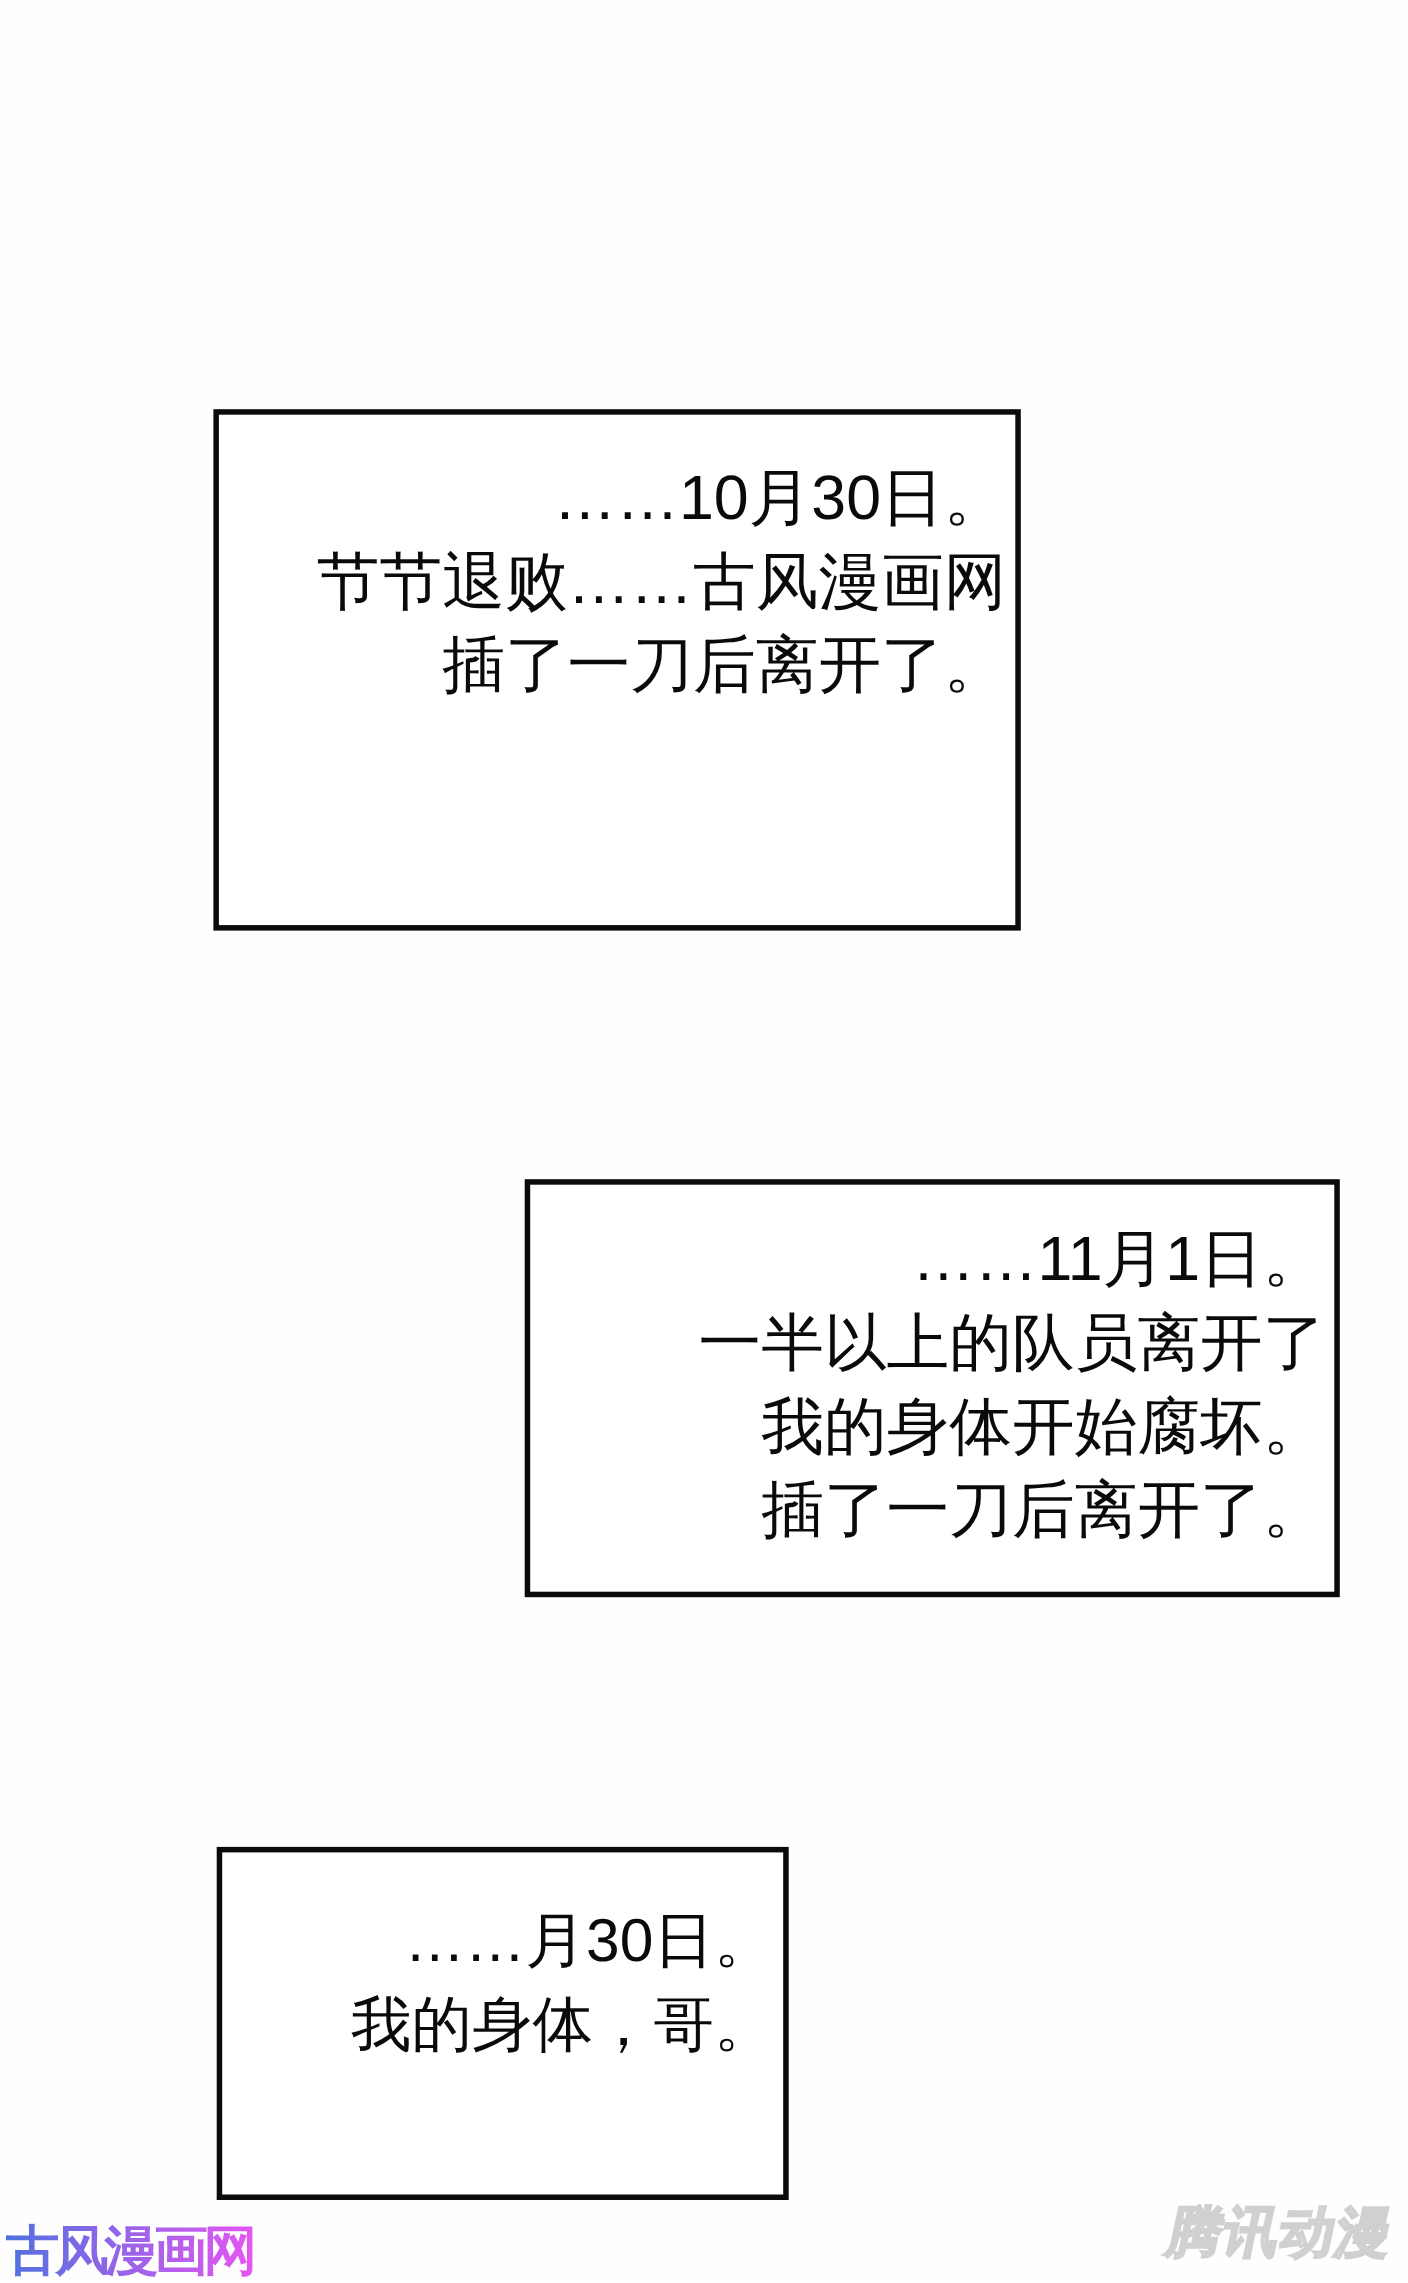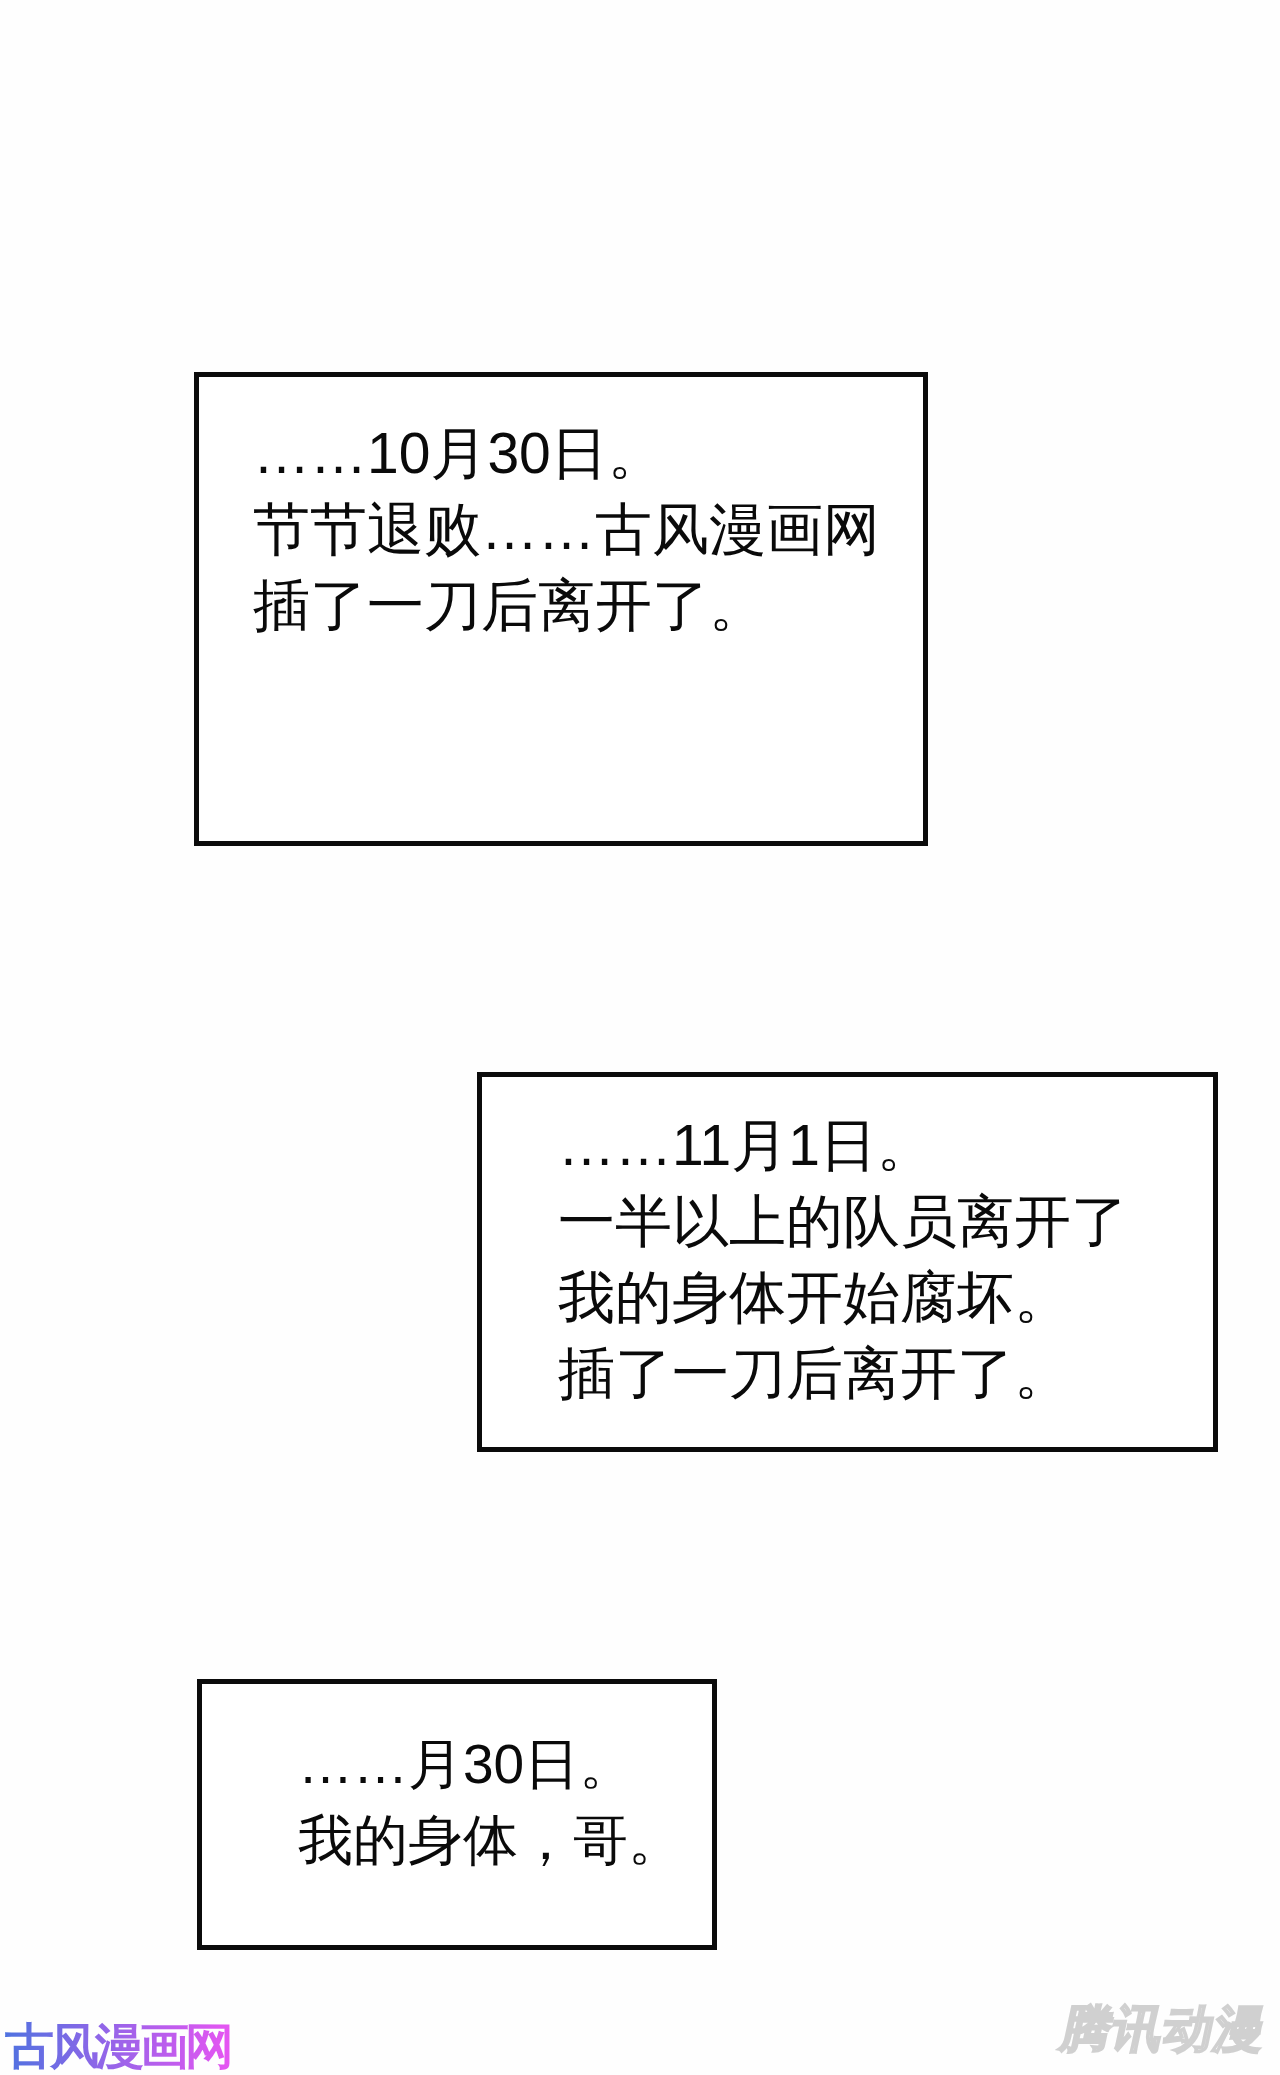--- a/index.html
+++ b/index.html
@@ -22,34 +22,35 @@
     background: #ffffff;
     color: #0a0a0a;
   }
   .panel .line {
     margin: 0;
     font-size: 57px;
     line-height: 76px;
     white-space: nowrap;
     font-weight: 500;
     color: #0a0a0a;
+    text-align: right;
   }
   #panel1 {
     left: 194px; top: 372px;
     width: 734px; height: 474px;
     padding: 38px 8px 0 54px;
   }
   #panel2 {
     left: 477px; top: 1072px;
     width: 741px; height: 380px;
     padding: 30px 8px 0 76px;
   }
   #panel3 {
     left: 197px; top: 1679px;
-    width: 520px; height: 271px;
+    width: 520px; height: 321px;
     padding: 42px 8px 0 96px;
   }
   #panel3 .line {
     font-size: 55px;
   }
   .wm-site {
     position: absolute;
     left: 5px;
     top: 2014px;
     font-size: 49px;

